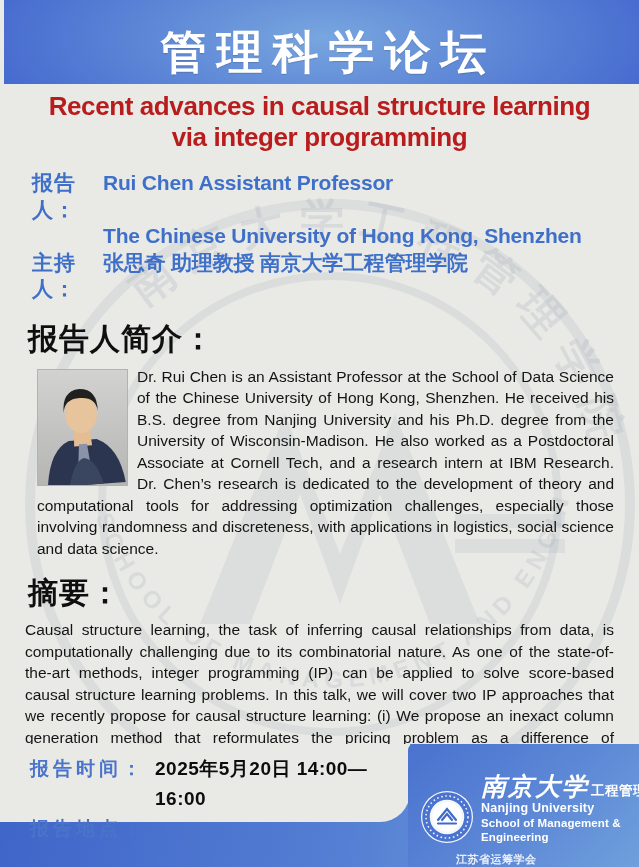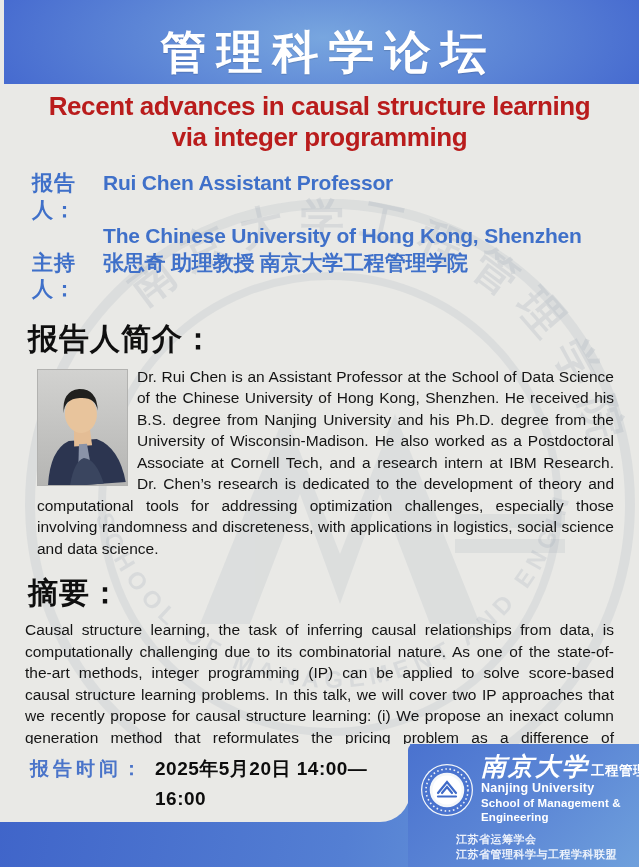--- a/index.html
+++ b/index.html
@@ -47,21 +47,21 @@
 
   .schedule{padding:10px 0 0 30px;font-size:19px;font-weight:bold;line-height:30px;}
   .sched-row{display:flex;align-items:baseline;gap:7px;}
   .sched-label{color:#4a74c9;letter-spacing:4px;flex:0 0 118px;}
   .sched-value{color:#0d0d0d;letter-spacing:0.5px;}
 
   
   .logo-box{position:absolute;left:408px;top:744px;width:231px;height:123px;
     background:linear-gradient(135deg,#4a72cf 0%,#5d88d6 55%,#6fa0dc 100%);
     border-radius:6px 0 0 0;box-sizing:border-box;padding:10px 8px 6px 12px;color:#fff;}
-  .lb-top{display:flex;align-items:center;}
+  .lb-top{display:flex;align-items:flex-end;margin-top:20px;}
   .seal{flex:0 0 54px;width:54px;height:54px;margin-top:2px;}
   .lb-names{margin-left:7px;}
   .uni-cn-row{display:flex;align-items:flex-end;white-space:nowrap;}
   .uni-cn{font-family:"DejaVu Serif","Liberation Serif",serif;font-size:25px;font-weight:bold;
     font-style:italic;letter-spacing:2px;line-height:26px;}
   .school-cn{font-size:13.5px;font-weight:bold;margin-left:2px;line-height:18px;letter-spacing:0.5px;}
   .uni-en{font-size:12.5px;font-weight:bold;line-height:15px;margin-top:1px;letter-spacing:0.2px;}
   .school-en{font-size:11.5px;font-weight:bold;line-height:14px;letter-spacing:0.1px;}
   .lb-orgs{margin:8px 0 0 36px;font-size:11px;font-weight:bold;line-height:14.5px;
     color:rgba(255,255,255,0.88);letter-spacing:0.5px;}
@@ -144,20 +144,21 @@
 
   <div class="blue-bottom"></div>
 
   <div class="gray-strip">
     <div class="schedule">
       <div class="sched-row">
         <span class="sched-label">报告时间：</span>
         <span class="sched-value">2025年5月20日 14:00—16:00</span>
       </div>
       <div class="sched-row">
+        <span class="sched-label">报告地点：</span>
       </div>
     </div>
   </div>
 
   <div class="logo-box">
     <div class="lb-top">
       <svg class="seal" viewBox="0 0 54 54">
         <circle cx="27" cy="27" r="26" fill="#f4f7fa"></circle>
         <circle cx="27" cy="27" r="21" fill="none" stroke="#4a74cf" stroke-width="7.5"></circle>
         <circle cx="27" cy="27" r="21" fill="none" stroke="#eef2f8" stroke-width="1.6" stroke-dasharray="1.6 2.6"></circle>

